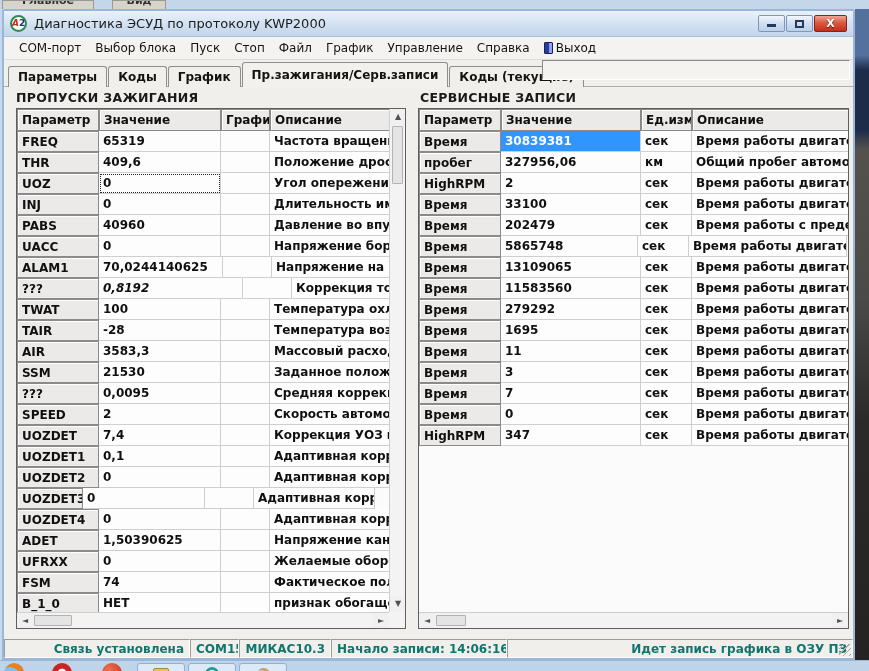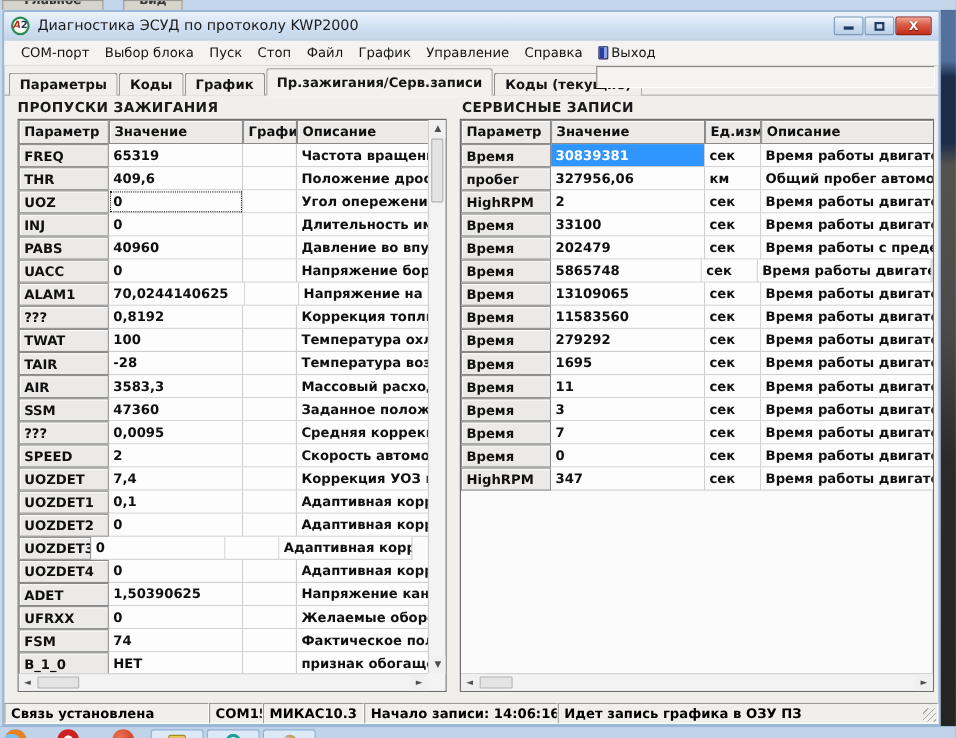--- a/index.html
+++ b/index.html
@@ -76,22 +76,22 @@
 
   
   .vscroll { position:absolute; right:0; top:0; width:16px; bottom:16px; background:#f3f3f3; border-left:1px solid #cfcfcf; }
   .hscroll { position:absolute; left:0; bottom:0; height:16px; background:#f3f3f3; border-top:1px solid #cfcfcf; }
   .sb-btn { position:absolute; width:16px; height:16px; font:8px "DejaVu Sans",sans-serif; color:#505050; text-align:center; line-height:16px; background:#f0f0f0; }
   .sb-thumb { position:absolute; background:#e4e4e4; border:1px solid #b2b2b2; border-radius:1px; }
   .sb-corner { position:absolute; right:0; bottom:0; width:16px; height:16px; background:#f3f3f3; }
 
   
   .statusbar { position:absolute; left:0; bottom:0; width:849px; height:19px; background:#f0efec; display:flex; }
-  .sb-panel { height:100%; padding:2px 5px 0; font:bold 12px "DejaVu Sans",sans-serif; color:#000000;
-    border:1px solid #fff; border-top-color:#9b9b9b; border-left-color:#9b9b9b; overflow:hidden; white-space:nowrap; flex:none; }
+  .sb-panel { height:100%; padding:2px 5px 0; font:bold 12px "DejaVu Sans",sans-serif; color:#0f766e;
+    border:1px solid #fff; border-top-color:#9b9b9b; border-left-color:#9b9b9b; overflow:hidden; white-space:nowrap; flex:none;text-align:right; }
   .sb-panel.last { flex:1 1 auto; position:relative; }
   .grip { position:absolute; right:1px; bottom:1px; width:12px; height:12px;
     background:repeating-linear-gradient(135deg, transparent 0 3px, #a9a9a9 3px 4px); }
 </style>
 </head>
 <body>
 
 <div class="desktop-strip"></div>
 <div class="top-strip">
   <div class="bg-tab" style="left:2px;width:92px;">
@@ -224,21 +224,21 @@
           <div class="cell c-data" style="width: 121px;">Напряжение борт</div>
         </div>
         <div class="g-row">
           <div class="cell c-fixed" style="width: 82px;">ALAM1</div>
           <div class="cell c-data" style="width: 124px;">70,0244140625</div>
           <div class="cell c-data" style="width: 49px;"></div>
           <div class="cell c-data" style="width: 121px;">Напряжение на Д</div>
         </div>
         <div class="g-row">
           <div class="cell c-fixed" style="width: 82px;">???</div>
-          <div class="cell c-data" style="width: 122px;">0,8192</div>
+          <div class="cell c-data" style="width: 144px; font-style: italic;">0,8192</div>
           <div class="cell c-data" style="width: 49px;"></div>
           <div class="cell c-data" style="width: 121px;">Коррекция топлив</div>
         </div>
         <div class="g-row">
           <div class="cell c-fixed" style="width: 82px;">TWAT</div>
           <div class="cell c-data" style="width: 122px;">100</div>
           <div class="cell c-data" style="width: 49px;"></div>
           <div class="cell c-data" style="width: 121px;">Температура охла</div>
         </div>
         <div class="g-row">
@@ -248,21 +248,21 @@
           <div class="cell c-data" style="width: 121px;">Температура возд</div>
         </div>
         <div class="g-row">
           <div class="cell c-fixed" style="width: 82px;">AIR</div>
           <div class="cell c-data" style="width: 122px;">3583,3</div>
           <div class="cell c-data" style="width: 49px;"></div>
           <div class="cell c-data" style="width: 121px;">Массовый расход</div>
         </div>
         <div class="g-row">
           <div class="cell c-fixed" style="width: 82px;">SSM</div>
-          <div class="cell c-data" style="width: 122px;">47360</div>
+          <div class="cell c-data" style="width: 122px;">21530</div>
           <div class="cell c-data" style="width: 49px;"></div>
           <div class="cell c-data" style="width: 121px;">Заданное положе</div>
         </div>
         <div class="g-row">
           <div class="cell c-fixed" style="width: 82px;">???</div>
           <div class="cell c-data" style="width: 122px;">0,0095</div>
           <div class="cell c-data" style="width: 49px;"></div>
           <div class="cell c-data" style="width: 121px;">Средняя коррекц</div>
         </div>
         <div class="g-row">

